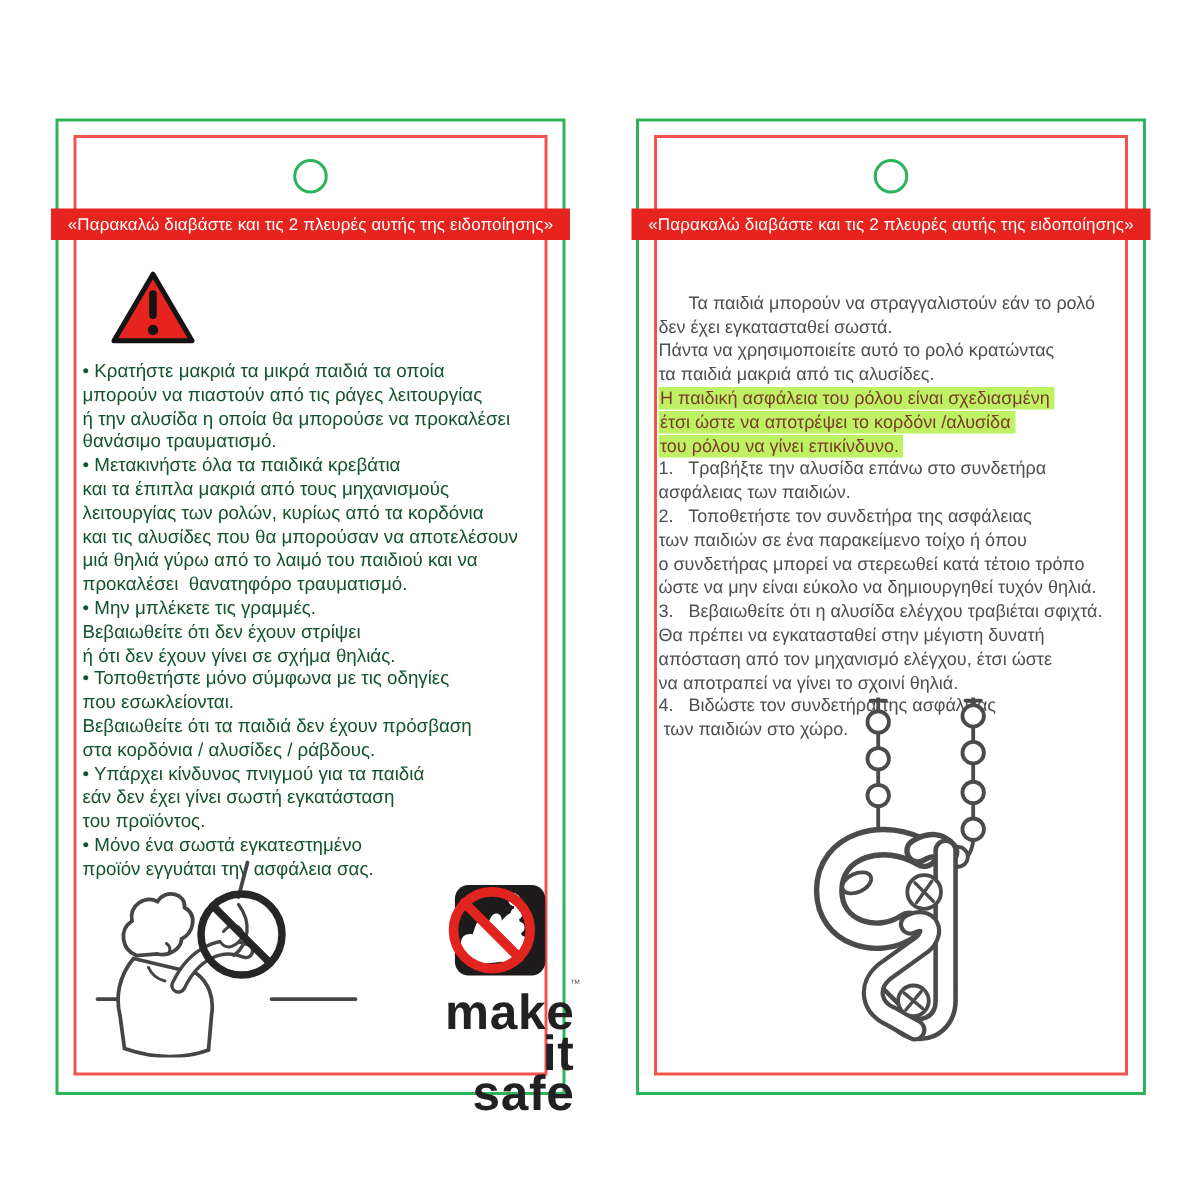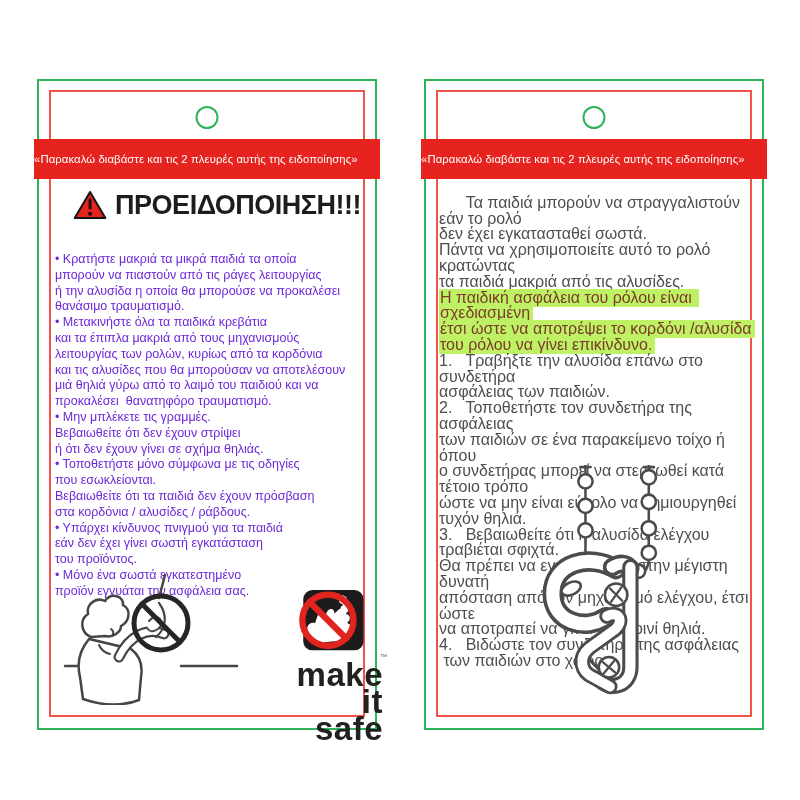--- a/index.html
+++ b/index.html
@@ -12,37 +12,37 @@
   .tag-left  { left:37px; }
   .tag-right { left:424px; }
 
   .inner-red { position:absolute; left:10px; right:10px; top:9px; bottom:11px;
                border:2px solid #f2524c; pointer-events:none; }
 
   .hole { position:absolute; top:25px; left:50%; transform:translateX(-50%);
           width:23px; height:23px; border-radius:50%; border:2.5px solid #2db35a;
           background:#fff; z-index:3; }
 
-  .banner { position:absolute; top:58px; left:-5px; right:-5px; height:40px;
+  .banner { position:absolute; top:58px; left:-5px; right:-5px; height:21px;
             background:#e6231e; color:#ffffff; z-index:2;
-            display:flex; align-items:center; 
+            display:flex; align-items:center; justify-content:center;
             font-size:11.3px; letter-spacing:0.1px; }
 
   .warn-header { position:absolute; top:98px; left:34px; right:14px;
                  display:flex; align-items:center; gap:8px; }
   .warn-title { font-size:27px; font-weight:bold; color:#1d1d1b;
                 letter-spacing:-0.5px; white-space:nowrap; }
 
   .body-text { position:absolute; white-space:pre-wrap;
-               color:#6d28d9;margin-top:12px; }
+               color:#14532d; }
   .left-body { top:159px; left:16px; width:316px;
                font-size:12.5px; line-height:15.8px; }
 
   .right-body { position:absolute; top:98px; left:13px; width:327px;
-                font-size:16px; line-height:15.8px; color:#4d4e50;
+                font-size:12px; line-height:15.8px; color:#4d4e50;
                 white-space:pre-wrap; }
   .hl { background:#bef264; color:#7b3a2a; padding:0 3px 1px 1px;
         -webkit-box-decoration-break:clone; box-decoration-break:clone; }
 
   .child-art { position:absolute; left:22px; top:492px; width:180px; height:132px; }
   .logo-box  { position:absolute; left:232px; top:506px; width:112px; }
   .logo-art  { display:block; margin-left:14px; }
   .logo-tm   { position:absolute; right:-4px; top:66px; font-size:7px; color:#58595b; }
   .logo-text { text-align:right; font-weight:bold; color:#232021;
                font-size:33px; line-height:27px; letter-spacing:0.5px; margin-top:4px; }
@@ -60,21 +60,20 @@
     <div class="banner">
       <span>«Παρακαλώ διαβάστε και τις 2 πλευρές αυτής της ειδοποίησης»</span>
     </div>
 
     <div class="warn-header">
       <svg class="tri" width="58" height="52" viewBox="0 0 60 54">
         <path d="M30 4 L57 50 L3 50 Z" fill="#e6231e" stroke="#141414" stroke-width="3.5" stroke-linejoin="round"></path>
         <rect x="27.4" y="15" width="5.2" height="20" rx="2.6" fill="#141414"></rect>
         <circle cx="30" cy="42.5" r="3.6" fill="#141414"></circle>
       </svg>
-      <span class="warn-title">ΠΡΟΕΙΔΟΠΟΙΗΣΗ!!!</span>
     </div>
 
     <div class="body-text left-body">• Κρατήστε μακριά τα μικρά παιδιά τα οποία
 μπορούν να πιαστούν από τις ράγες λειτουργίας
 ή την αλυσίδα η οποία θα μπορούσε να προκαλέσει
 θανάσιμο τραυματισμό.
 • Μετακινήστε όλα τα παιδικά κρεβάτια
 και τα έπιπλα μακριά από τους μηχανισμούς
 λειτουργίας των ρολών, κυρίως από τα κορδόνια
 και τις αλυσίδες που θα μπορούσαν να αποτελέσουν

